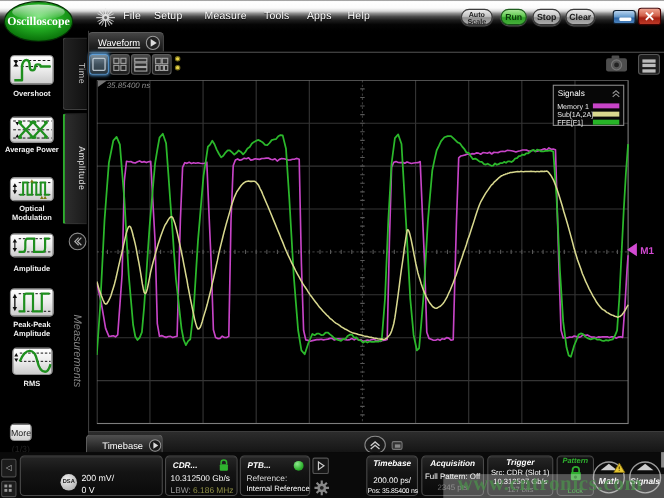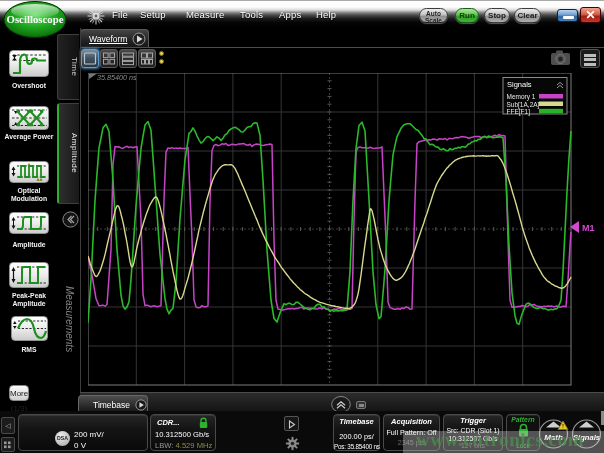--- a/index.html
+++ b/index.html
@@ -458,23 +458,29 @@
       <div style="position:absolute;left:55px;top:26px;font-size:8px">0 V</div>
     </div>
 
     <div class="panel" style="left:150px;width:66px">
       <div class="ptitle" style="position:absolute;left:6px;top:3px">CDR...</div>
       <svg style="position:absolute;left:47px;top:2px" width="11" height="12" viewBox="0 0 11 12">
         <path d="M3 5 L3 3.5 Q3 1.2 5.5 1.2 Q8 1.2 8 3.5 L8 5" fill="none" stroke="#2fb32f" stroke-width="1.4"></path>
         <rect x="1.8" y="5" width="7.4" height="6" rx="1" fill="#2fb32f"></rect>
       </svg>
       <div style="position:absolute;left:4px;top:14.5px;font-size:7.6px">10.312500 Gb/s</div>
-      <div style="position:absolute;left:4px;top:25.5px;font-size:7.6px"><span style="color:#9a9a9a">LBW:</span> <span style="color:#8f8f45">4.529 MHz</span></div>
-    </div>
-
+      <div style="position:absolute;left:4px;top:25.5px;font-size:7.6px"><span style="color:#9a9a9a">LBW:</span> <span style="color:#8f8f45">6.186 MHz</span></div>
+    </div>
+
+    <div class="panel" style="left:218px;width:64px">
+      <div class="ptitle" style="position:absolute;left:6px;top:3px">PTB...</div>
+      <div style="position:absolute;left:48px;top:4px;width:9px;height:9px;border-radius:50%;background:radial-gradient(circle at 35% 30%,#8fe88f,#2fb32f 60%,#1a7a1a)"></div>
+      <div style="position:absolute;left:5px;top:14.5px;font-size:7.6px;color:#d8d8d8">Reference:</div>
+      <div style="position:absolute;left:5px;top:26px;font-size:7px;white-space:nowrap">Internal Reference</div>
+    </div>
 
     <div style="position:absolute;left:284px;top:5px;width:15px;height:15px;border:1px solid #555;border-radius:2px;background:#161616">
       <svg width="13" height="13" viewBox="0 0 13 13">
           <path d="M4.5 3 L9.5 6.5 L4.5 10 Z" fill="none" stroke="#ccc" stroke-width="1.1"></path>
         </svg>
     </div>
     <svg style="position:absolute;left:285px;top:25px" width="15" height="15" viewBox="0 0 17 17">
       <g fill="#8a8a8a">
           <circle cx="8.5" cy="8.5" r="4.6"></circle>
       <g stroke="#8a8a8a" stroke-width="2.2">

